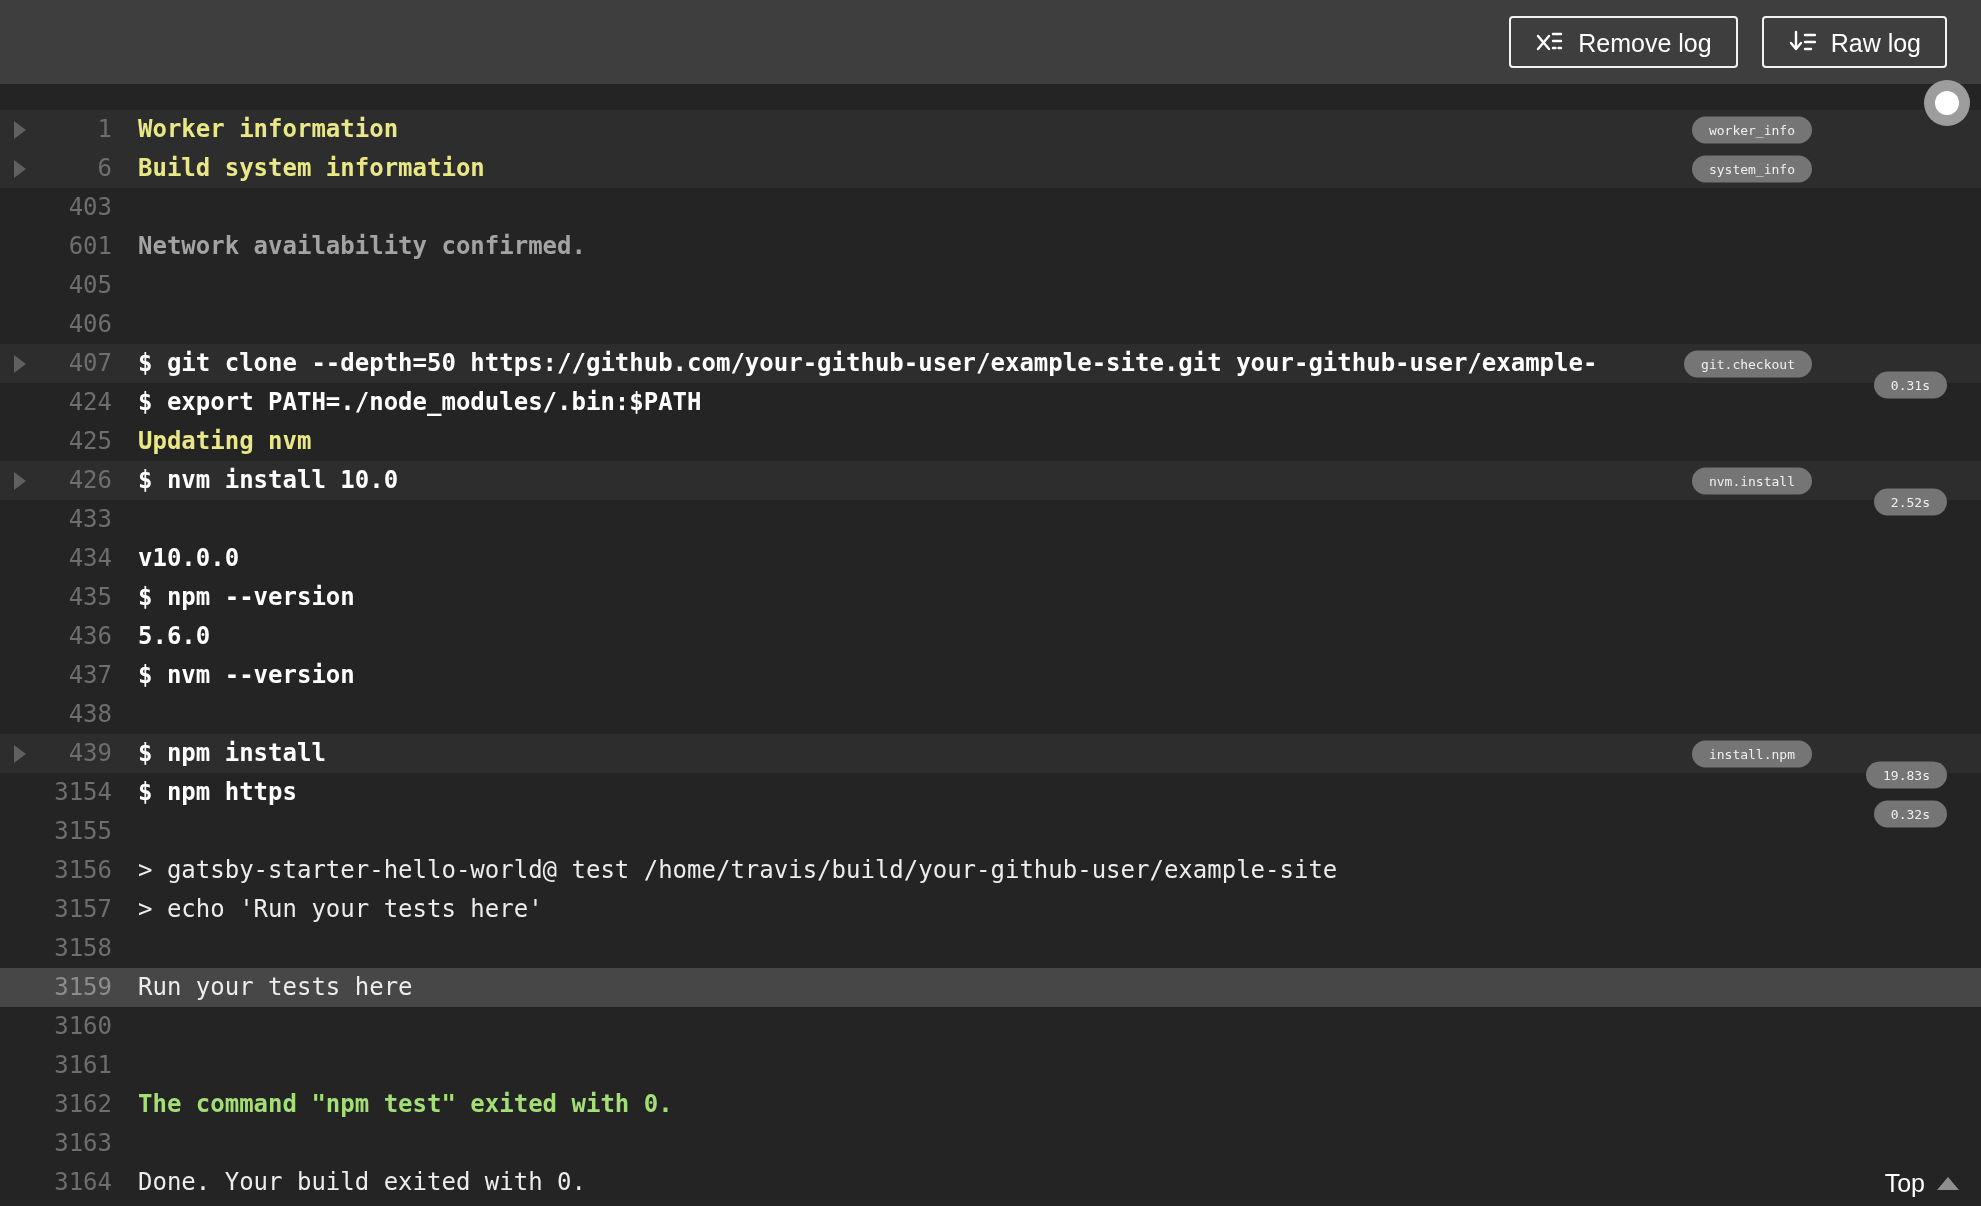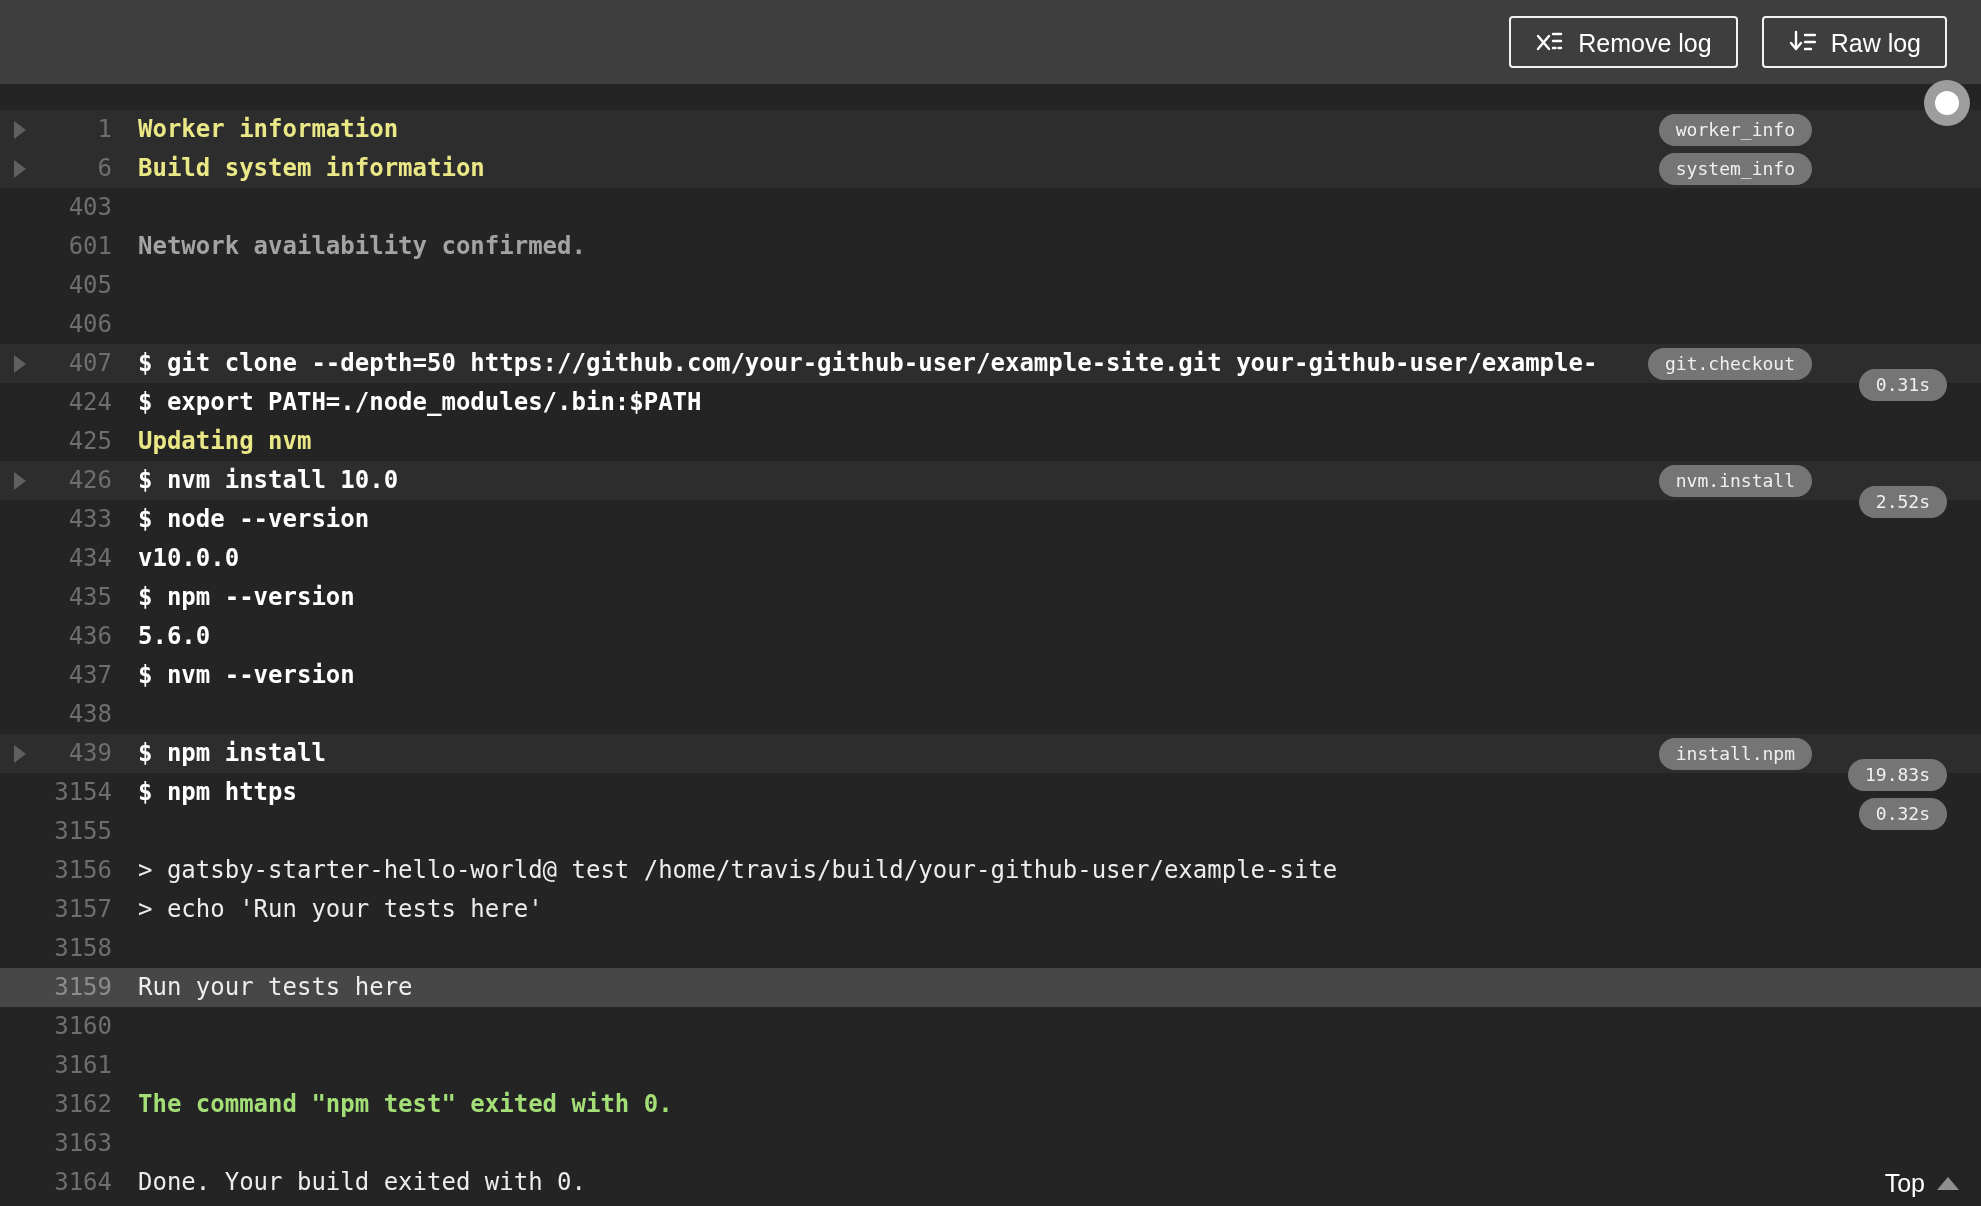--- a/index.html
+++ b/index.html
@@ -84,21 +84,21 @@
   .row.st-command .text{color:#ffffff;font-weight:bold;}
   .row.st-yellow .text{font-weight:bold;}
   .row.st-green .text{font-weight:bold;}
   .badge-name,.badge-duration{
     position:absolute;
     top:50%;
     transform:translateY(-50%);
     background:#757575;
     color:#f0f0f0;
     font-family:"DejaVu Sans Mono","Liberation Mono",monospace;
-    font-size:18px;
+    font-size:13px;
     line-height:1;
     padding:7px 17px;
     border-radius:16px;
     white-space:nowrap;
   }
   .badge-name{right:169px;}
   .badge-duration{right:34px;margin-top:21px;}
   
   .scroll-dot{
     position:absolute;
@@ -235,21 +235,20 @@
           <span class="fold-arrow"></span>
         </span>
     <a class="num">426</a>
     <span class="text">$ nvm install 10.0</span>
     <span class="badge-name">nvm.install</span>
     <span class="badge-duration">2.52s</span>
   </div>
       <div class="row st-command">
     <span class="gutter"></span>
     <a class="num">433</a>
-    <span class="text">$ node --version</span>
 
   </div>
       <div class="row st-command">
     <span class="gutter"></span>
     <a class="num">434</a>
     <span class="text">v10.0.0</span>
 
   </div>
       <div class="row st-command">
     <span class="gutter"></span>

